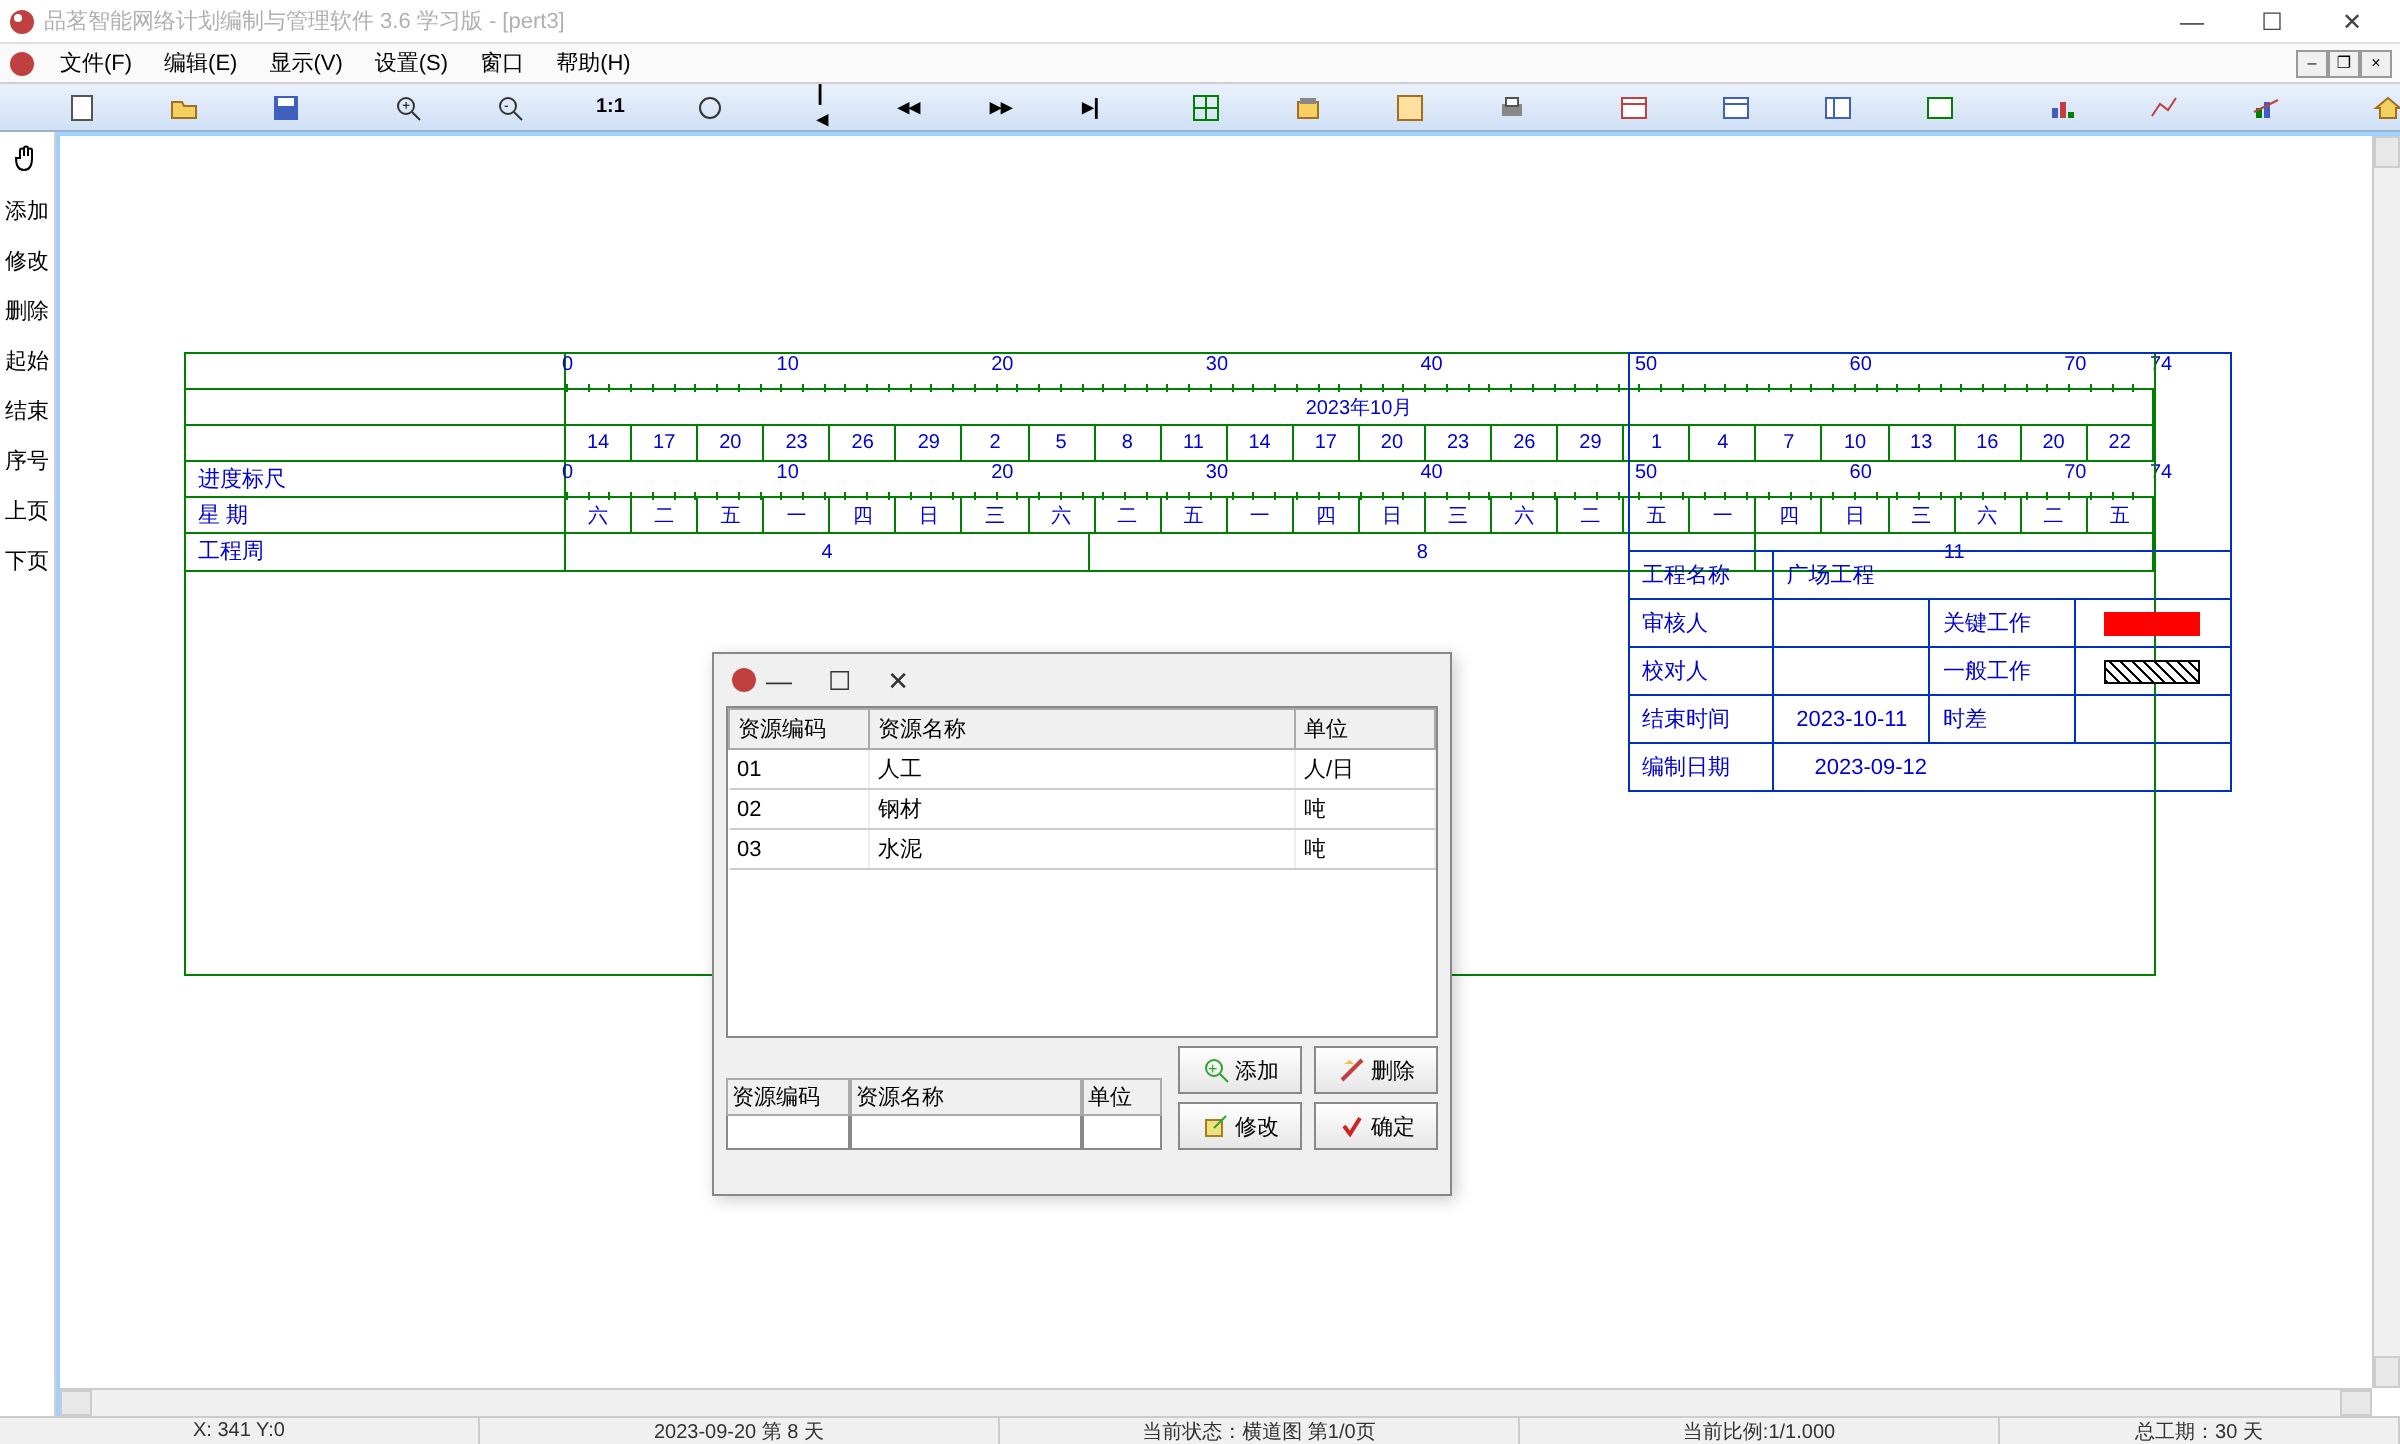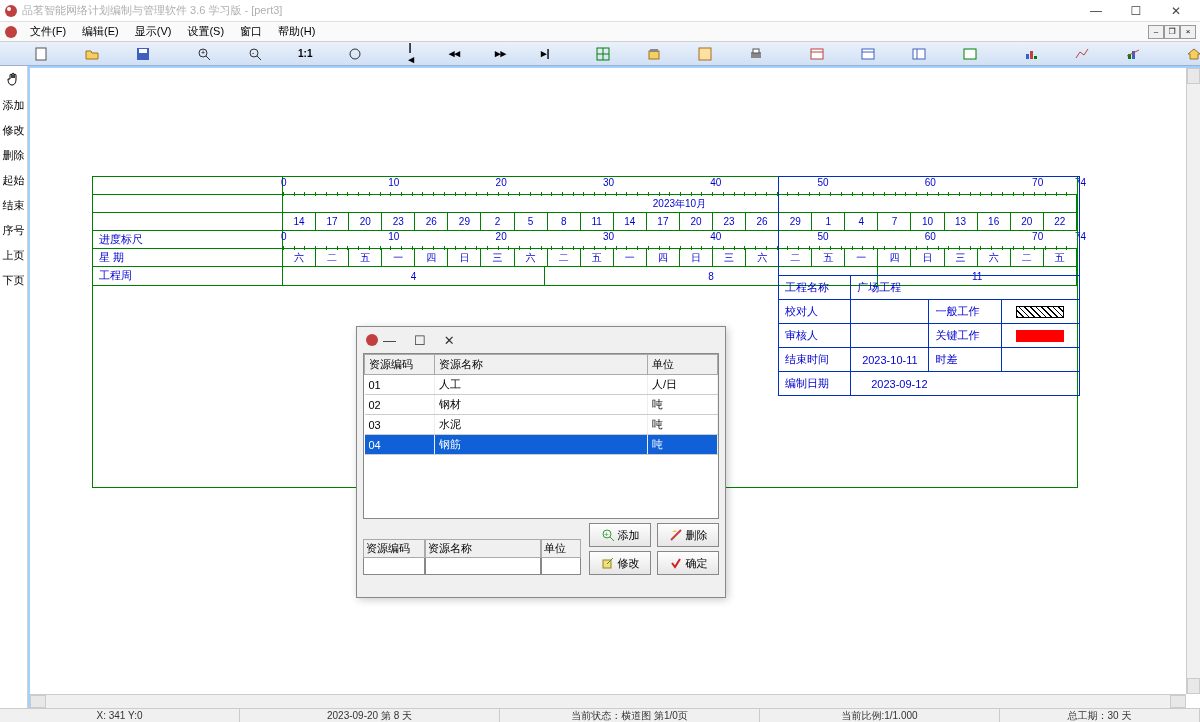--- a/index.html
+++ b/index.html
@@ -30,21 +30,21 @@
 .gantt-box { position: absolute; top: 108px; left: 58px; width: 986px; border: 1px solid #008000; }
 .gantt-row { display: flex; border-bottom: 1px solid #008000; height: 18px; }
 .gantt-row:last-child { border-bottom: none; }
 .gantt-label { width: 190px; border-right: 1px solid #008000; color: #0000d0; font-size: 11px; padding: 1px 6px; }
 .gantt-cells { flex: 1; display: flex; position: relative; }
 .gantt-cell { border-right: 1px solid #008000; color: #0000d0; font-size: 10px; text-align: center; display: flex; align-items: center; justify-content: center; }
 .gantt-scale { position: relative; flex: 1; }
 .gantt-scale .tick { position: absolute; top: 0; color: #0000d0; font-size: 10px; }
 .gantt-scale .tmark { position: absolute; bottom: -2px; width: 1px; height: 4px; background: #008000; }
 
-.info-panel { position: absolute; top: 108px; left: 744px; width: 302px; }
+.info-panel { position: absolute; top: 108px; left: 780px; width: 302px; }
 .info-empty { height: 99px; border: 1px solid #0030c0; border-bottom: none; }
 .info-table { border-collapse: collapse; width: 100%; }
 .info-table td { border: 1px solid #0030c0; padding: 3px 6px; font-size: 11px; color: #0000d0; height: 24px; }
 .info-table td.lbl { width: 72px; }
 .info-table td.val { width: 78px; text-align: center; }
 .red-bar { background: #ff0000; height: 12px; width: 48px; margin: 0 auto; }
 .hatch-bar { height: 12px; width: 48px; margin: 0 auto; background: repeating-linear-gradient(45deg, #000 0 1px, #fff 1px 4px); border: 1px solid #000; }
 .big-frame { position: absolute; top: 108px; left: 58px; width: 986px; height: 312px; border: 1px solid #008000; border-top: none; pointer-events: none; }
 
 .dialog { position: absolute; top: 326px; left: 356px; width: 370px; height: 272px; background: #f0f0f0; border: 1px solid #888; box-shadow: 2px 2px 8px rgba(0,0,0,0.2); }
@@ -514,33 +514,33 @@
 
     <div class="info-panel">
       <div class="info-empty"></div>
       <table class="info-table">
         <tbody>
               <tr>
                 <td class="lbl">工程名称</td>
                 <td colspan="3">广场工程</td>
               </tr>
         <tr>
+                <td class="lbl">审核人</td>
+                <td class="val"></td>
+                <td class="lbl">关键工作</td>
+                <td class="val">
+                  <div class="red-bar"></div>
+                </td>
+              </tr>
+        <tr>
                 <td class="lbl">校对人</td>
                 <td class="val"></td>
                 <td class="lbl">一般工作</td>
                 <td class="val">
                   <div class="hatch-bar"></div>
-                </td>
-              </tr>
-        <tr>
-                <td class="lbl">审核人</td>
-                <td class="val"></td>
-                <td class="lbl">关键工作</td>
-                <td class="val">
-                  <div class="red-bar"></div>
                 </td>
               </tr>
         <tr>
                 <td class="lbl">结束时间</td>
                 <td class="val">2023-10-11</td>
                 <td class="lbl">时差</td>
                 <td class="val"></td>
               </tr>
         <tr>
                 <td class="lbl">编制日期</td>
@@ -586,25 +586,20 @@
           <tr>
             <td>02</td>
             <td>钢材</td>
             <td>吨</td>
           </tr>
           <tr>
             <td>03</td>
             <td>水泥</td>
             <td>吨</td>
           </tr>
-          <tr class="selected">
-            <td>04</td>
-            <td>钢筋</td>
-            <td>吨</td>
-          </tr>
         </tbody>
     </table>
   </div>
   <div class="dlg-bottom">
     <div class="dlg-inputs">
       <div class="dlg-input-grp" style="width:62px">
         <label>资源编码</label>
         <input style="">
       </div>
       <div class="dlg-input-grp" style="width:116px">

